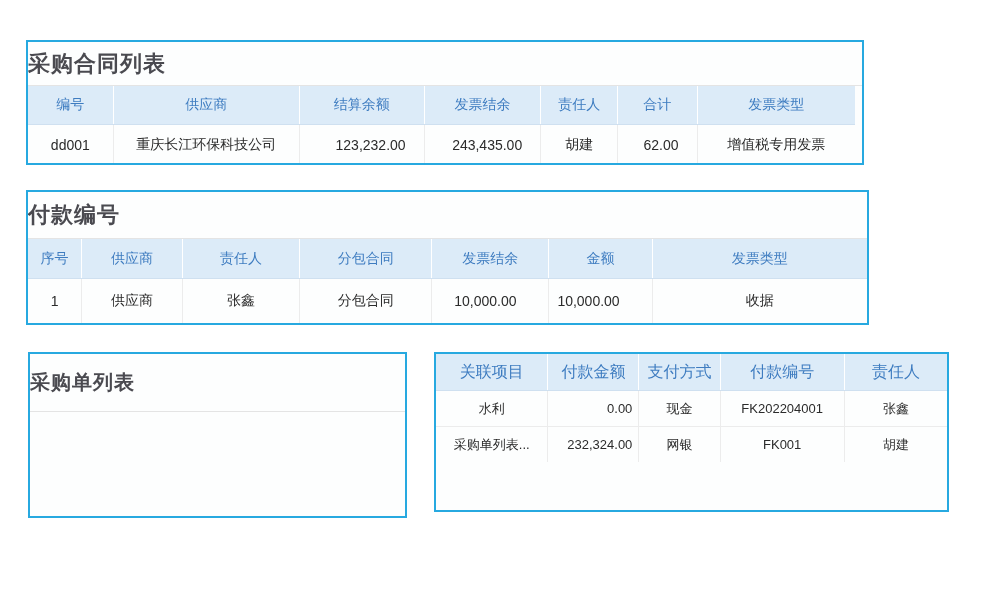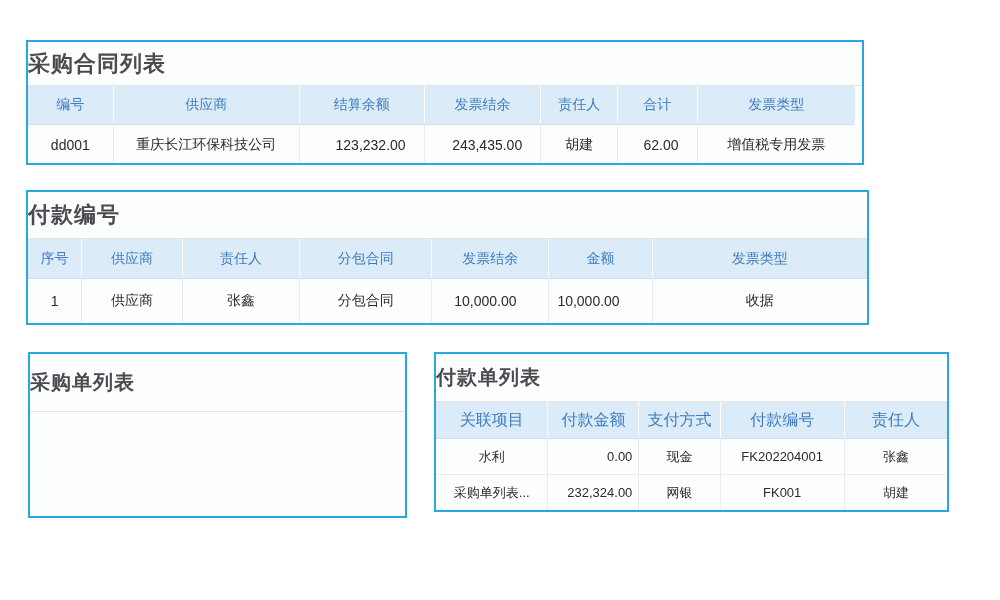--- a/index.html
+++ b/index.html
@@ -136,21 +136,20 @@
       </tr>
     </tbody>
   </table>
 </div>
 
 <div class="panel" id="t3">
   <div class="panel-title">采购单列表</div>
 </div>
 
 <div class="panel" id="t4">
-  <div class="panel-title">付款单列表</div>
   <table>
     <colgroup>
       <col style="width:21.9%">
         <col style="width:17.8%">
         <col style="width:15.9%">
       <col style="width:24.3%">
         <col style="width:20.1%">
     </colgroup>
     <thead>
       <tr>

